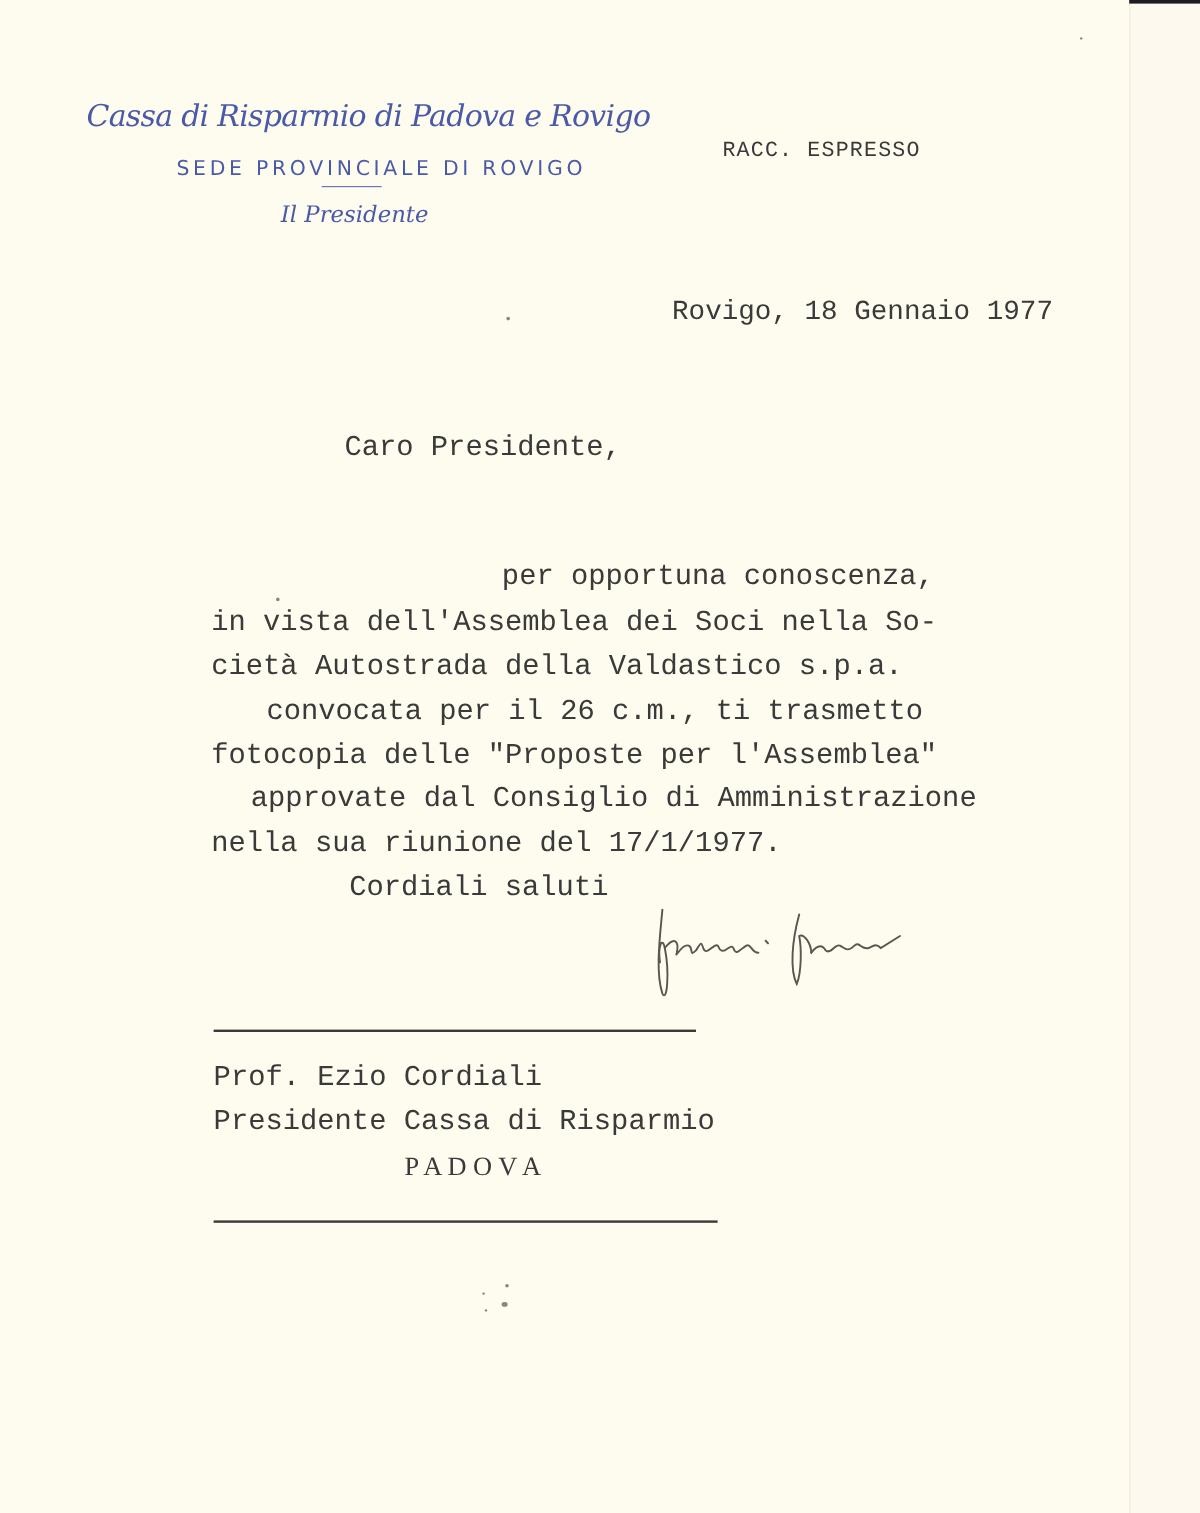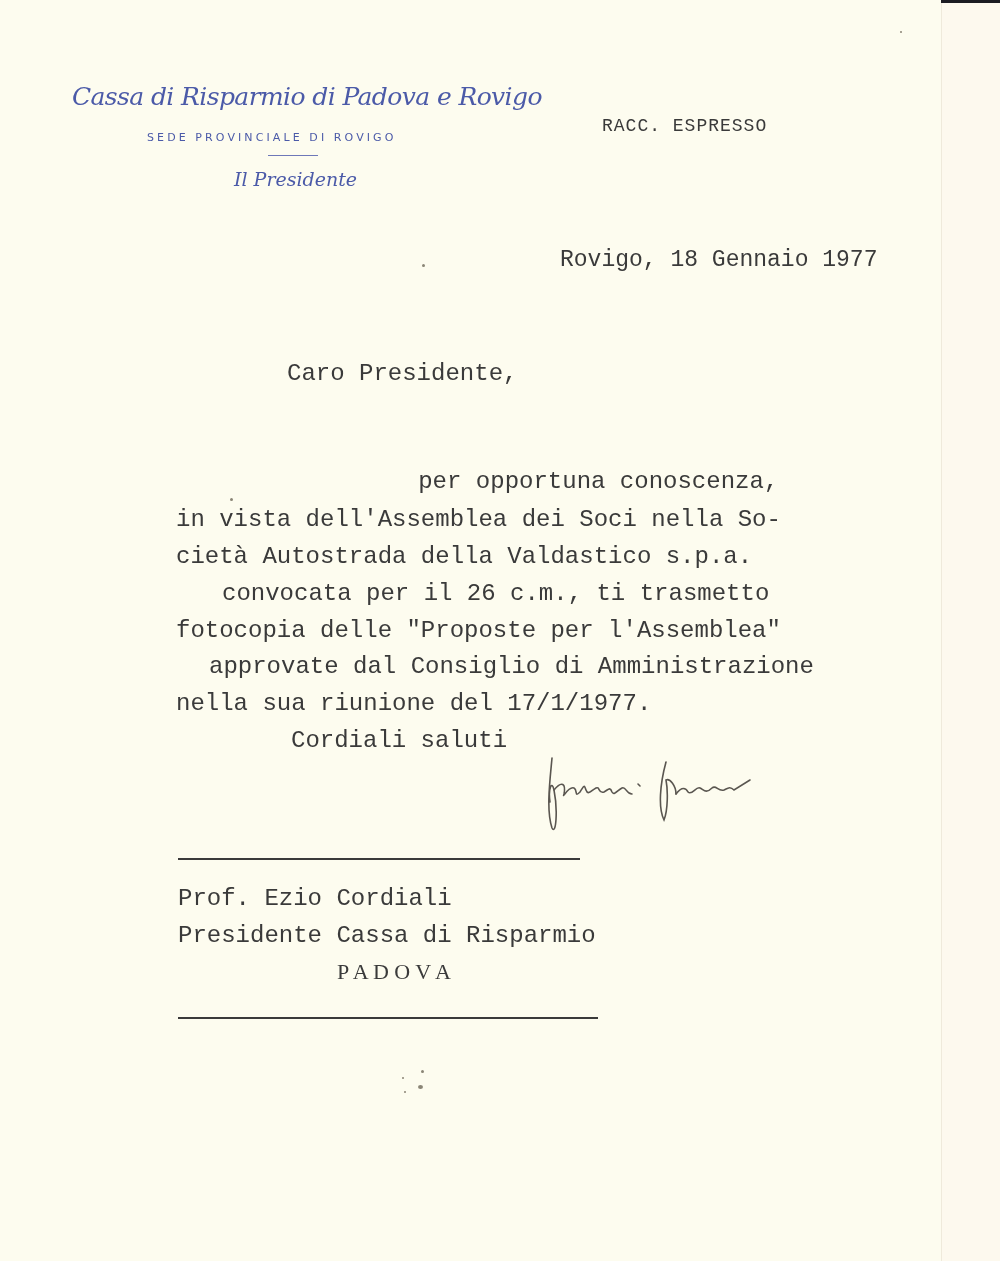--- a/index.html
+++ b/index.html
@@ -18,21 +18,21 @@
   }
   .strip-top {
     position:absolute; left:941px; top:0; width:59px; height:3px; background:#1c1c22;
   }
   .script {
     position:absolute; font-family:"DejaVu Serif", serif; font-style:italic;
     color:#4b5aa8; white-space:nowrap;
   }
   .caps {
     position:absolute; font-family:"DejaVu Sans", sans-serif; color:#4b5aa8;
-    font-size:11px; letter-spacing:3.1px; white-space:nowrap;
+    font-size:17px; letter-spacing:3.1px; white-space:nowrap;
   }
   .rule-blue { position:absolute; height:1px; background:#6e78b8; }
   .tw {
     position:absolute; font-family:"Liberation Mono", monospace; font-size:24px;
     color:#3a3a3a; white-space:pre; line-height:24px;
   }
   .rule { position:absolute; height:2px; background:#3a3a3a; }
   .speck { position:absolute; background:#8a8576; border-radius:50%; }
 </style>
 </head>

